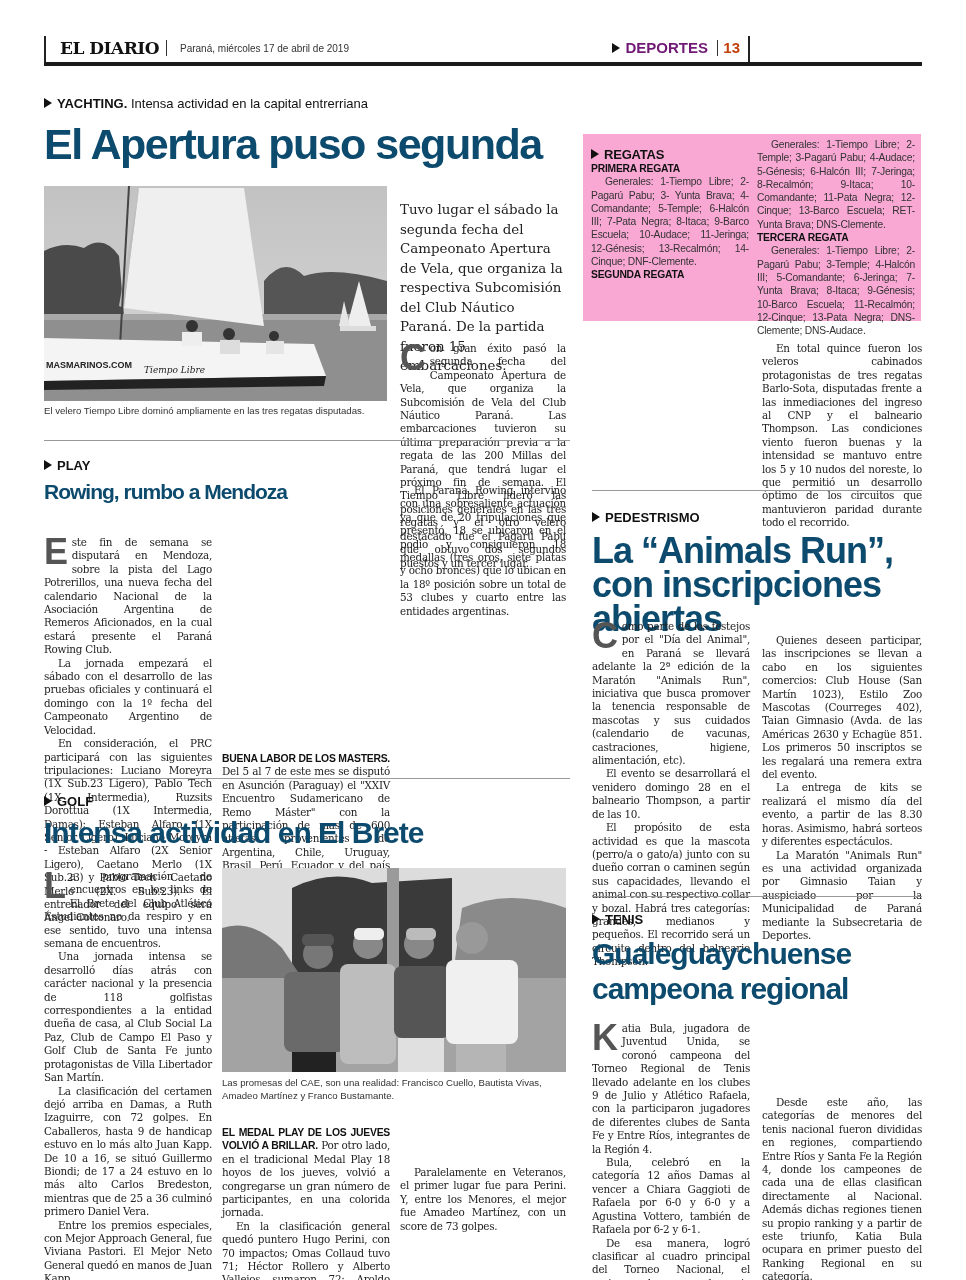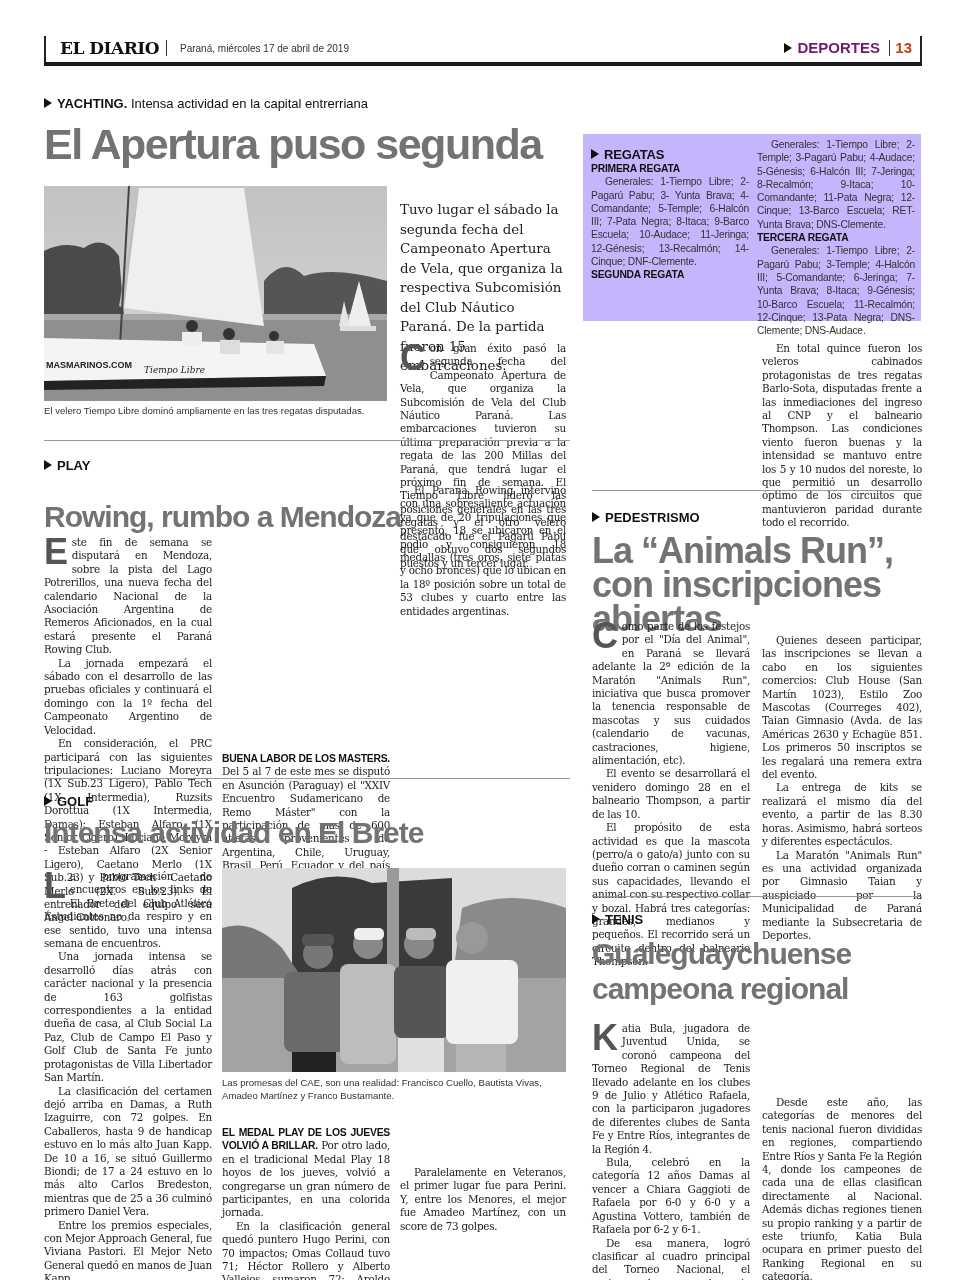--- a/index.html
+++ b/index.html
@@ -2,45 +2,45 @@
 <html><head>
 <meta charset="utf-8">
 <style>
   *{box-sizing:border-box;margin:0;padding:0}
   html,body{width:966px;height:1280px;background:#fff;overflow:hidden}
   body{position:relative;color:#1f1f1f;font-family:"DejaVu Serif",serif}
   .abs{position:absolute}
   .sans{font-family:"Liberation Sans",sans-serif}
 
   
-  .masthead{left:44px;top:36px;width:878px;height:26px;border-left:2px solid #222;border-right:2px solid #222}
+  .masthead{left:44px;top:36px;width:706px;height:26px;border-left:2px solid #222;border-right:2px solid #222}
   .masthead-rule{left:44px;top:62px;width:878px;height:4px;background:#1a1a1a}
   .brand{left:14px;top:2px;font-family:"DejaVu Serif",serif;font-weight:bold;font-size:17px;letter-spacing:-0.5px;color:#111}
   .bar{width:1px;height:16px;background:#333;top:4px}
   .dateline{left:134px;top:7px;font-size:10px;color:#333}
   .section{right:40px;top:3px;font-size:15px;font-weight:bold;color:#701a75}
   .pagenum{right:8px;top:3px;font-size:15px;font-weight:bold;color:#c2410c}
 
   .kicker{font-family:"Liberation Sans",sans-serif;font-size:13px;color:#111}
   .kicker b{font-weight:bold}
   .tri{display:inline-block;width:0;height:0;border-top:5px solid transparent;border-bottom:5px solid transparent;border-left:8px solid #111;margin-right:5px;vertical-align:0px}
-  .headline{font-family:"Liberation Sans",sans-serif;font-weight:bold;color:#737373;letter-spacing:-1.5px;line-height:1.12}
+  .headline{font-family:"Liberation Sans",sans-serif;font-weight:bold;color:#0c4a6e;letter-spacing:-1.5px;line-height:1.12}
 
   .body{font-family:"DejaVu Serif",serif;font-size:10.4px;line-height:13.4px;color:#222;text-align:justify;letter-spacing:-0.25px}
   .body p{text-indent:14px}
   .body p.noind{text-indent:0}
   .drop{float:left;font-family:"Liberation Sans",sans-serif;font-weight:bold;font-size:36px;line-height:30px;color:#555;margin:1px 4px 0 0}
   .lead{font-family:"DejaVu Serif",serif;font-size:13.4px;line-height:19.5px;color:#222}
   .caption{font-family:"Liberation Sans",sans-serif;font-size:9.6px;line-height:13px;color:#333}
   .rule{height:1px;background:#999}
   .subhead{font-family:"Liberation Sans",sans-serif;font-weight:bold;color:#111}
 
   .photo{overflow:hidden;background:#c9c9c9}
 
-  .regatas{left:583px;top:134px;width:338px;height:187px;background:#c4b5fd}
+  .regatas{left:583px;top:134px;width:338px;height:187px;background:#f9a8d4}
   .reg-col{font-family:"Liberation Sans",sans-serif;font-size:10.3px;line-height:13.3px;color:#333;letter-spacing:-0.2px;text-align:justify}
   .reg-col .t{font-weight:bold;color:#111}
   .reg-col p{text-indent:14px}
 </style>
 </head>
 <body>
 
 <div class="abs masthead sans">
   <div class="abs brand">EL DIARIO</div>
   <div class="abs bar" style="left:120px"></div>
@@ -109,21 +109,21 @@
   <div class="abs reg-col" style="left:174px;top:4px;width:158px">
     <p>Generales: 1-Tiempo Libre; 2-Temple; 3-Pagarú Pabu; 4-Audace; 5-Génesis; 6-Halcón III; 7-Jeringa; 8-Recalmón; 9-Itaca; 10-Comandante; 11-Pata Negra; 12-Cinque; 13-Barco Escuela; RET- Yunta Brava; DNS-Clemente.</p>
     <div class="t">TERCERA REGATA</div>
     <p>Generales: 1-Tiempo Libre; 2-Pagarú Pabu; 3-Temple; 4-Halcón III; 5-Comandante; 6-Jeringa; 7-Yunta Brava; 8-Itaca; 9-Génesis; 10-Barco Escuela; 11-Recalmón; 12-Cinque; 13-Pata Negra; DNS-Clemente; DNS-Audace.</p>
   </div>
 </div>
 
 <div class="abs rule" style="left:44px;top:440px;width:526px"></div>
 
 <div class="abs kicker" style="left:44px;top:458px"><span class="tri"></span><b>PLAY</b></div>
-<div class="abs headline" style="left:44px;top:500px;font-size:30px;letter-spacing:-1px;white-space:nowrap">Rowing, rumbo a Mendoza</div>
+<div class="abs headline" style="left:44px;top:480px;font-size:21px;letter-spacing:-1px;white-space:nowrap">Rowing, rumbo a Mendoza</div>
 
 <div class="abs body" style="left:44px;top:536px;width:168px">
   <p class="noind"><span class="drop">E</span><span>ste fin de semana se disputará en Mendoza, sobre la pista del Lago Potrerillos, una nueva fecha del calendario Nacional de la Asociación Argentina de Remeros Aficionados, en la cual estará presente el Paraná Rowing Club.</span></p>
   <p>La jornada empezará el sábado con el desarrollo de las pruebas oficiales y continuará el domingo con la 1º fecha del Campeonato Argentino de Velocidad.</p>
   <p>En consideración, el PRC participará con las siguientes tripulaciones: Luciano Moreyra (1X Sub.23 Ligero), Pablo Tech (1X Intermedia), Ruzsits Dorottua (1X Intermedia, Damas); Esteban Alfaro (1X Senior Ligero), Luciano Moreyra - Esteban Alfaro (2X Senior Ligero), Caetano Merlo (1X Sub.23) y Pablo Tech - Caetano Merlo (2X. Sub.23). El entrenador del equipo será Ángel Cottonaro.</p>
 </div>
 <div class="abs body" style="left:222px;top:536px;width:168px">
   <p class="noind" style="margin-top:216px"><span class="subhead">BUENA LABOR DE LOS MASTERS.</span> <span>Del 5 al 7 de este mes se disputó en Asunción (Paraguay) el "XXIV Encuentro Sudamericano de Remo Máster" con la participación de mas de 600 atletas provenientes de Argentina, Chile, Uruguay, Brasil, Perú, Ecuador y del país anfitrión.</span></p>
 </div>
 <div class="abs body" style="left:400px;top:484px;width:166px">
@@ -145,21 +145,21 @@
   <p>Quienes deseen participar, las inscripciones se llevan a cabo en los siguientes comercios: Club House (San Martín 1023), Estilo Zoo Mascotas (Courreges 402), Taian Gimnasio (Avda. de las Américas 2630 y Echagüe 851. Los primeros 50 inscriptos se les regalará una remera extra del evento.</p>
   <p>La entrega de kits se realizará el mismo día del evento, a partir de las 8.30 horas. Asimismo, habrá sorteos y diferentes espectáculos.</p>
   <p>La Maratón "Animals Run" es una actividad organizada por Gimnasio Taian y auspiciado por la Municipalidad de Paraná mediante la Subsecretaria de Deportes.</p>
 </div>
 
 <div class="abs kicker" style="left:44px;top:794px"><span class="tri"></span><b>GOLF</b></div>
 <div class="abs headline" style="left:44px;top:816px;font-size:30px;letter-spacing:-1px;white-space:nowrap">Intensa actividad en El Brete</div>
 
 <div class="abs body" style="left:44px;top:870px;width:168px">
   <p class="noind"><span class="drop">L</span><span>a programación de encuentros en los links de El Brete del Club Atlético Estudiantes no da respiro y en ese sentido, tuvo una intensa semana de encuentros.</span></p>
-  <p>Una jornada intensa se desarrolló días atrás con carácter nacional y la presencia de 163 golfistas correspondientes a la entidad dueña de casa, al Club Social La Paz, Club de Campo El Paso y Golf Club de Santa Fe junto protagonistas de Villa Libertador San Martín.</p>
+  <p>Una jornada intensa se desarrolló días atrás con carácter nacional y la presencia de 118 golfistas correspondientes a la entidad dueña de casa, al Club Social La Paz, Club de Campo El Paso y Golf Club de Santa Fe junto protagonistas de Villa Libertador San Martín.</p>
   <p>La clasificación del certamen dejó arriba en Damas, a Ruth Izaguirre, con 72 golpes. En Caballeros, hasta 9 de handicap estuvo en lo más alto Juan Kapp. De 10 a 16, se situó Guillermo Biondi; de 17 a 24 estuvo en lo más alto Carlos Bredeston, mientras que de 25 a 36 culminó primero Daniel Vera.</p>
   <p>Entre los premios especiales, con Mejor Approach General, fue Viviana Pastori. El Mejor Neto General quedó en manos de Juan Kapp.</p>
 </div>
 
 <div class="abs photo" style="left:222px;top:868px;width:344px;height:204px">
   <svg width="344" height="204" viewBox="0 0 344 204">
     <rect width="344" height="204" fill="#dcdcdc"></rect>
     <path d="M70 20 Q110 0 150 15 L230 10 L230 110 L70 110Z" fill="#3a3a3a"></path>
     <path d="M0 60 Q30 50 60 80 L80 110 L0 110Z" fill="#777"></path>
     <path d="M240 40 Q290 20 344 40 L344 115 L230 115Z" fill="#8a8a8a"></path>

